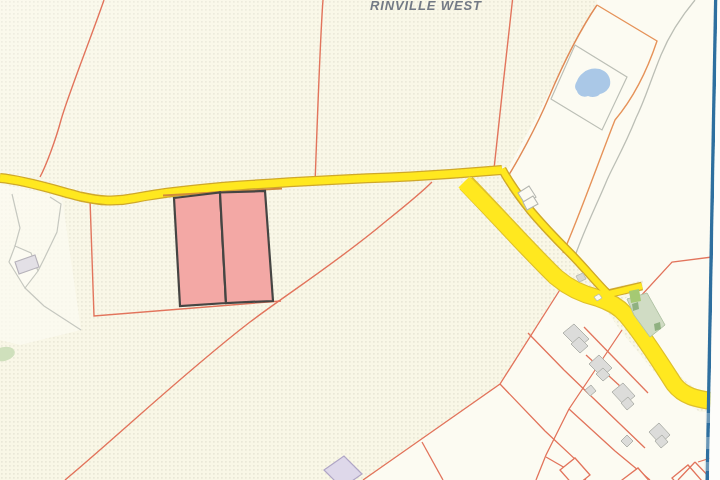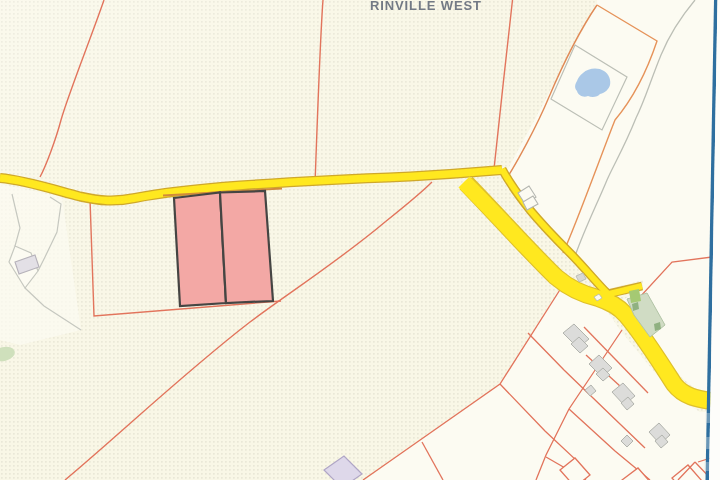--- a/index.html
+++ b/index.html
@@ -1,17 +1,17 @@
 <!DOCTYPE html>
 <html><head>
 <meta charset="utf-8">
 <style>
   html,body{margin:0;padding:0;width:720px;height:480px;overflow:hidden;
     font-family:"Liberation Sans", sans-serif;background:#fbfaee;}
-  #map{position:relative;width:632px;height:480px;}
+  #map{position:relative;width:632px;height:480px;font-style:italic;}
 </style>
 </head>
 <body>
 
 <div id="map">
 <svg width="720" height="480" viewBox="0 0 720 480" xmlns="http://www.w3.org/2000/svg">
   <defs>
     <linearGradient id="cornerlight" x1="0" y1="0" x2="0.55" y2="0.55">
       <stop offset="0" stop-color="#ffffff" stop-opacity="0.28"></stop>
       <stop offset="0.5" stop-color="#ffffff" stop-opacity="0.07"></stop>

